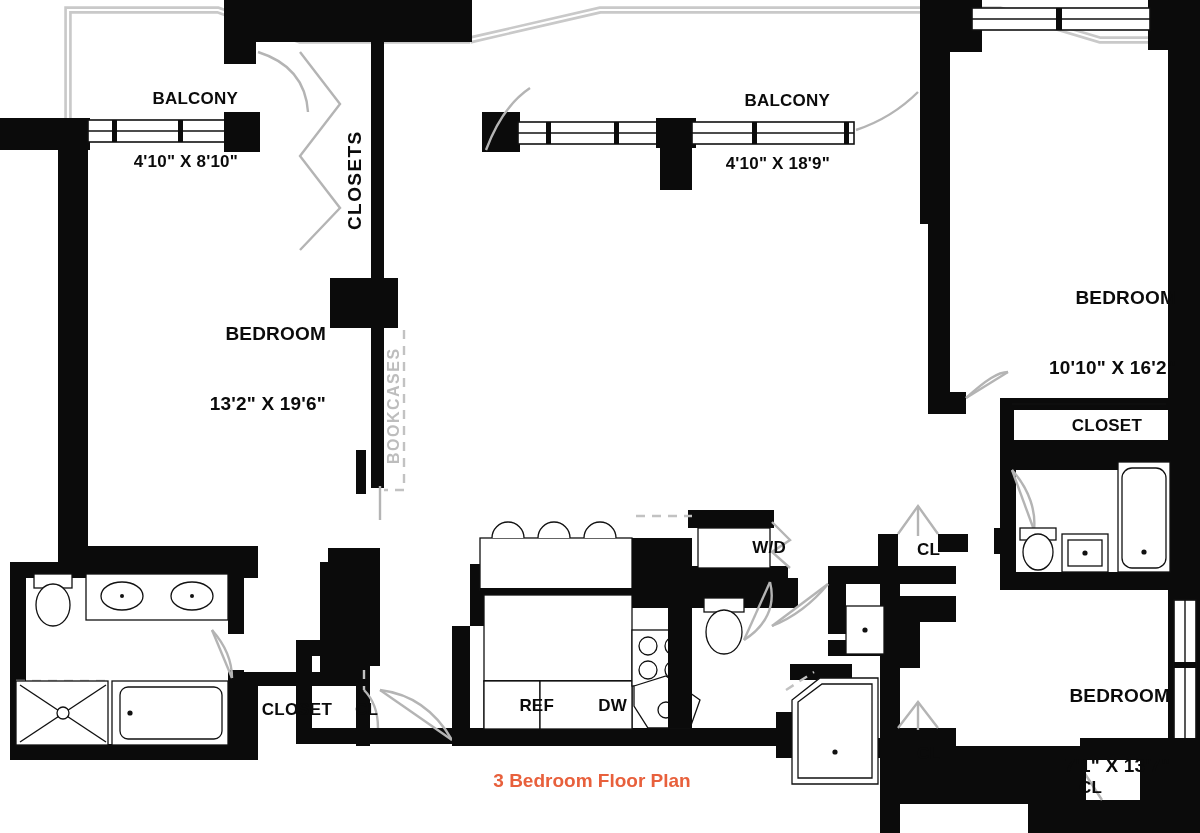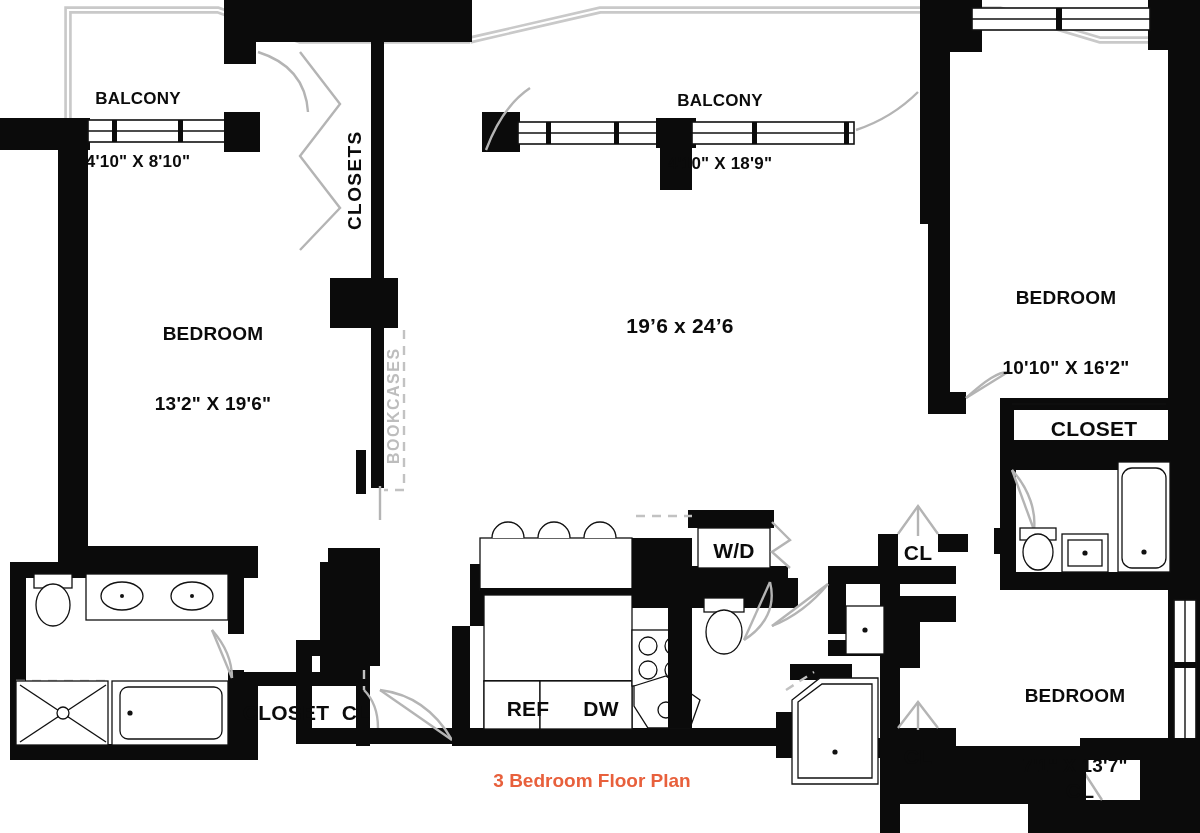--- a/index.html
+++ b/index.html
@@ -32,33 +32,33 @@
   .rail        { stroke: #c9c9c9; stroke-width: 7.5; fill: none; }
   .rail-in     { stroke: #ffffff; stroke-width: 2.2; fill: none; }
   .dashgray    { stroke: #c2c2c2; stroke-width: 2.4; fill: none; stroke-dasharray: 9 7; }
   .white-fill  { fill: #ffffff; }
 
   .lbl {
     position: absolute;
     font-family: "Liberation Sans", sans-serif;
     color: #0b0b0b;
     font-weight: bold;
-    text-align: center;
+    text-align: right;
     line-height: 1.22;
     white-space: pre;
     letter-spacing: 0.2px;
     user-select: none;
   }
   .lbl .l1 { display: block; }
   .lbl .l2 { display: block; }
 
   .room-big   { font-size: 19px; }
   .room-mid   { font-size: 17px; }
   .room-small { font-size: 16px; }
-  .tag        { font-size: 21px; }
+  .tag        { font-size: 17px; }
 
   .living-name {
     font-size: 23px;
     font-weight: bold;
   }
   .living-dim {
     font-size: 21px;
     font-weight: bold;
   }
 
@@ -383,21 +383,20 @@
     <span class="l1">BALCONY</span>
     <span class="l2">4'10" X 18'9"</span>
   </div>
 
   <div class="lbl room-big" style="left:100px; top:276px; width:226px;">
     <span class="l1">BEDROOM</span>
     <span class="l2">13'2" X 19'6"</span>
   </div>
 
   <div class="lbl" style="left:500px; top:274px; width:360px;">
-    <span class="l2 living-dim">19’6 x 24’6</span>
   </div>
 
   <div class="lbl room-big" style="left:956px; top:240px; width:220px;">
     <span class="l1">BEDROOM</span>
     <span class="l2">10'10" X 16'2"</span>
   </div>
 
   <div class="lbl room-big" style="left:980px; top:638px; width:190px;">
     <span class="l1">BEDROOM</span>
     <span class="l2">7'1" X 13'7"</span>
@@ -413,21 +412,21 @@
   <div class="lbl tag" style="left:334px; top:700px; width:44px;">CL</div>
 
   <div class="lbl tag" style="left:1046px; top:416px; width:96px;">CLOSET</div>
 
   <div class="lbl tag" style="left:896px; top:540px; width:44px;">CL</div>
 
   <div class="lbl tag" style="left:896px; top:744px; width:44px;">CL</div>
 
   <div class="lbl tag" style="left:1058px; top:778px; width:44px;">CL</div>
 
-  <div class="lbl tag" style="left:702px; top:538px; width:64px;">W/D</div>
+  <div class="lbl tag" style="left:722px; top:538px; width:64px;">W/D</div>
 
   <div class="lbl tag" style="left:486px; top:696px; width:52px;padding-left:16px;">REF</div>
 
   <div class="lbl tag" style="left:575px; top:696px; width:52px;">DW</div>
 
   <div id="caption">3 Bedroom Floor Plan</div>
 
 </div>
 
 </body></html>

